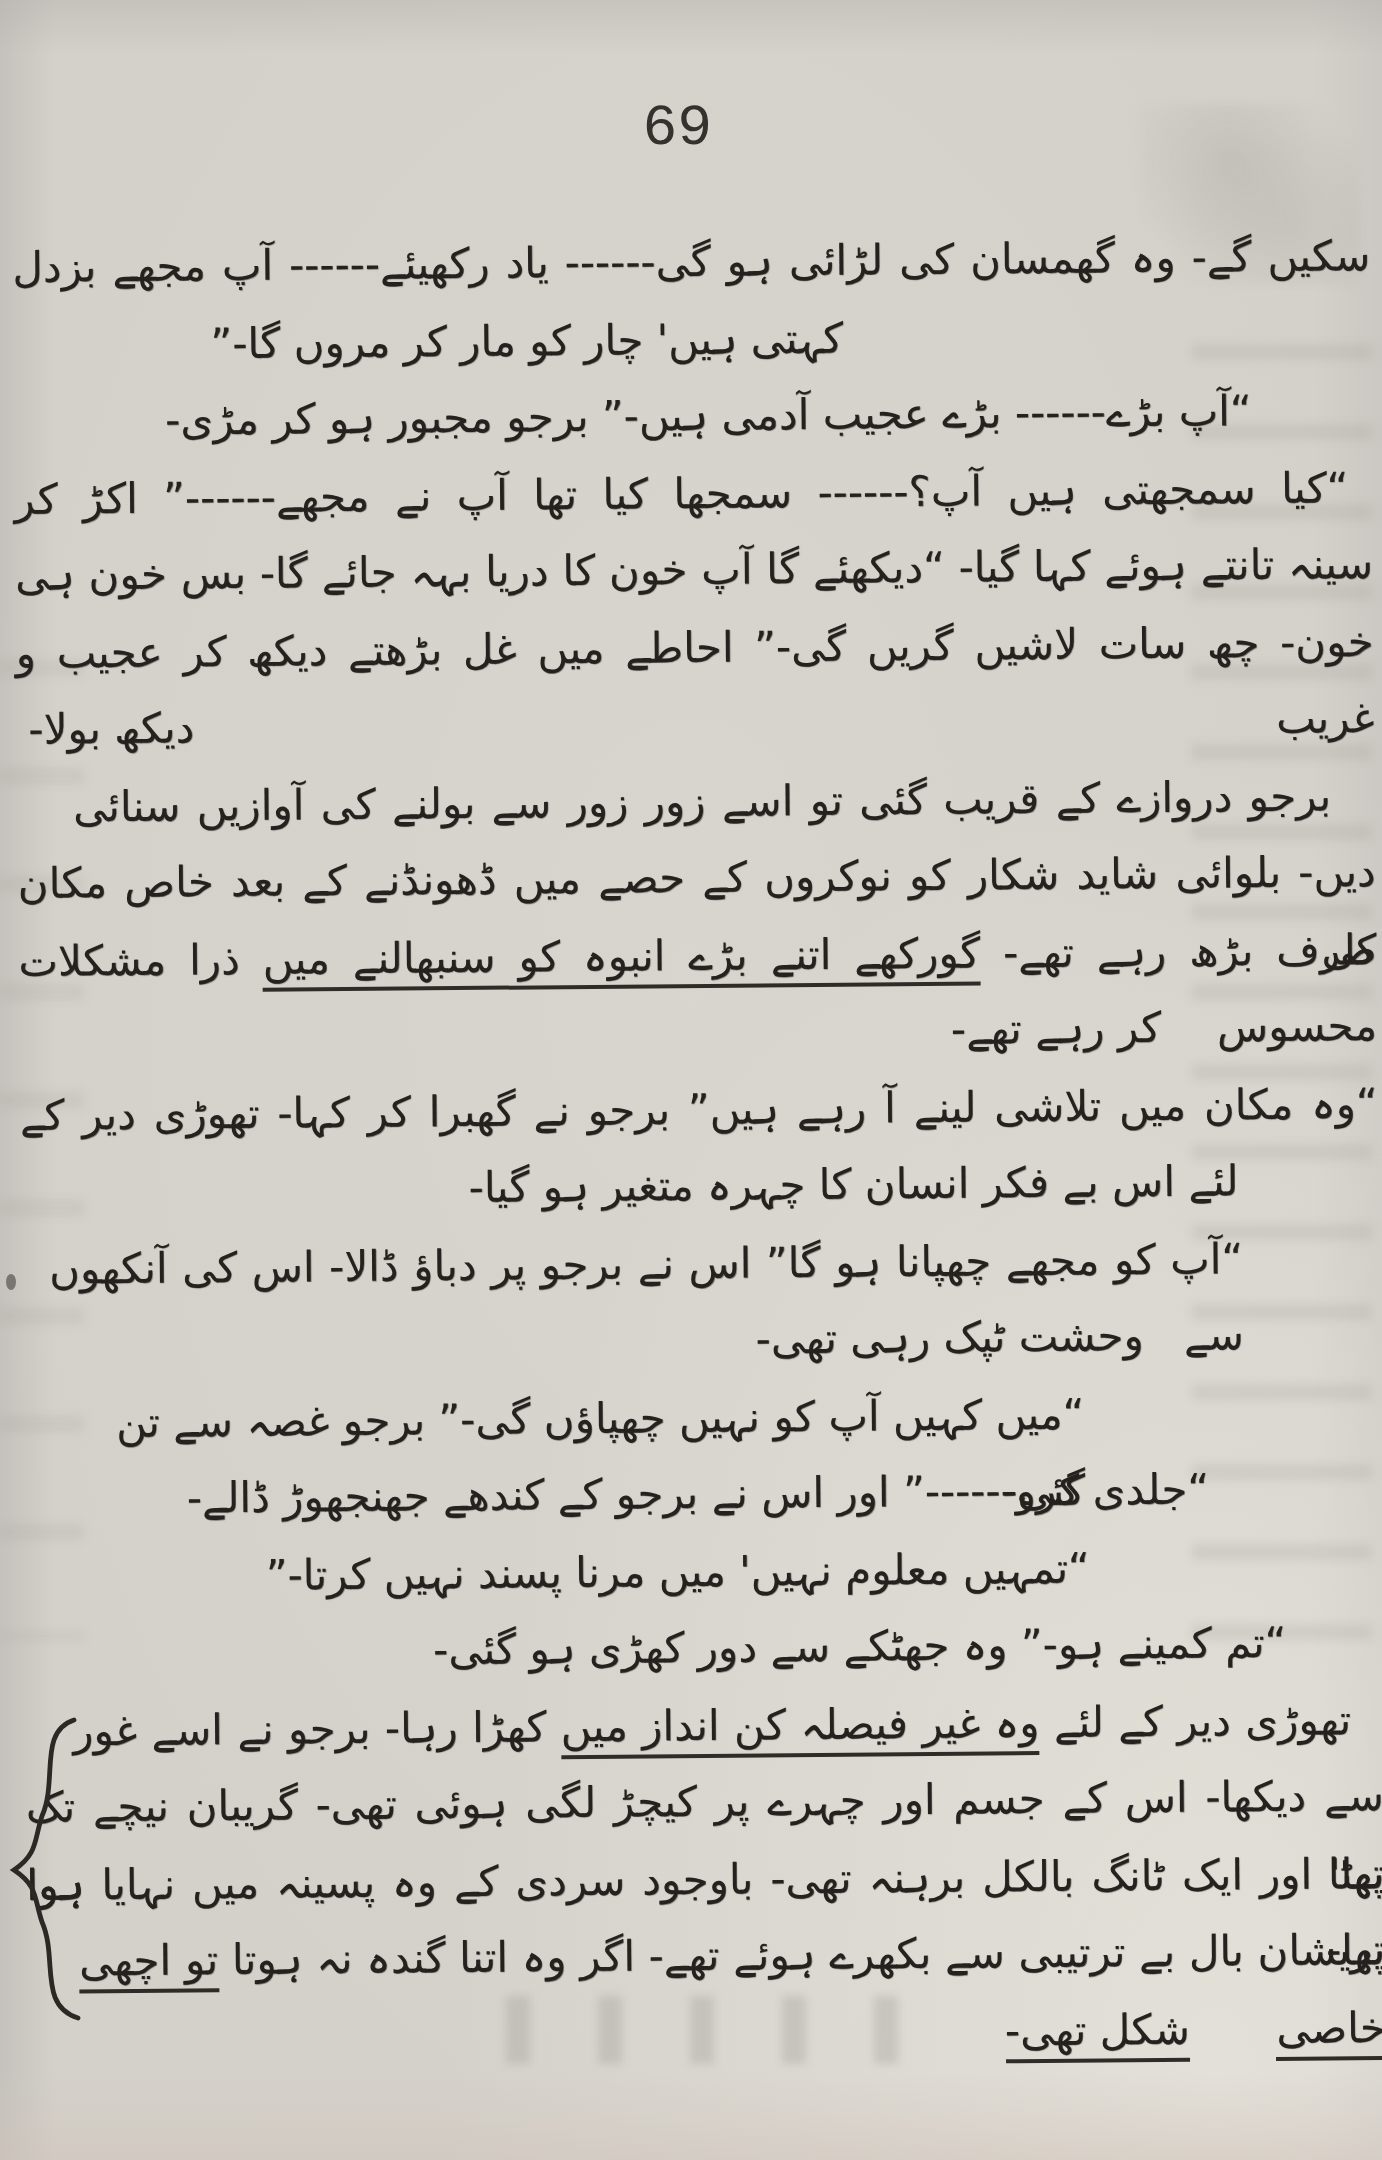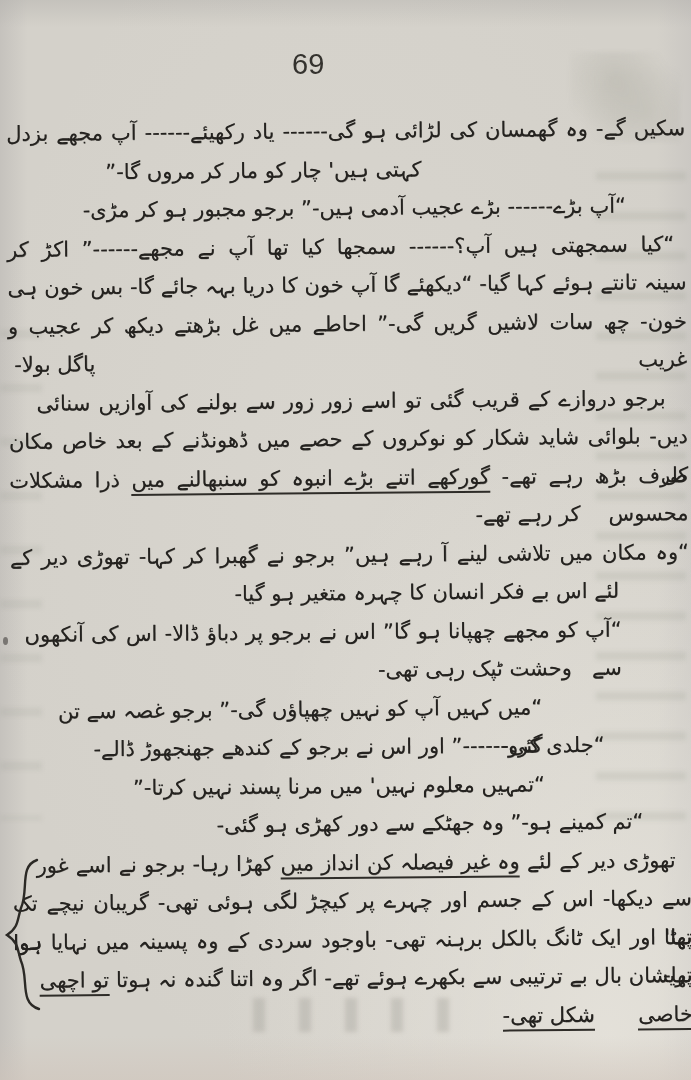--- a/index.html
+++ b/index.html
@@ -9,22 +9,22 @@
       radial-gradient(ellipse at 88% 96%, rgba(240,237,229,.55), transparent 45%),
       radial-gradient(ellipse at 50% 45%, rgba(224,221,214,.35), transparent 75%),
       linear-gradient(180deg, rgba(178,176,172,.45) 0, rgba(178,176,172,0) 2.5%),
       linear-gradient(90deg, #c5c2bd 0, #d4d1ca 4%, #d4d1ca 95%, #cbc8c3 100%),
       #d2cfc8;
     font-family:"DejaVu Sans",sans-serif;
     color:#24221f;
   }
   .page-number{
     position:absolute;left:292px;top:48px;width:64px;
-    text-align:left;
-    font-family:Liberation Sans, sans-serif;
+    text-align:right;
+    font-family:Liberation Mono, monospace;
     font-size:29px;color:#34322e;
   }
   .text-block{
     position:absolute;left:6px;top:112px;width:679px;
     direction:rtl;
     transform:rotate(-0.5deg);
     transform-origin:50% 0;
   }
   .line{
     height:38.5px;line-height:38.5px;font-size:21px;
@@ -88,21 +88,21 @@
 <div class="artifact artifact-ghost-bottom"></div>
 <div class="artifact artifact-bottom-tint"></div>
 
 <div class="text-block">
     <div class="line justify"><span>سکیں گے- وہ گھمسان کی لڑائی ہو گی------ یاد رکھیئے------ آپ مجھے بزدل</span></div>
     <div class="line right" style="padding-right: 264px;"><span>کہتی ہیں' چار کو مار کر مروں گا-”</span></div>
     <div class="line right" style="padding-right: 60px;"><span>“آپ بڑے------ بڑے عجیب آدمی ہیں-” برجو مجبور ہو کر مڑی-</span></div>
     <div class="line justify" style="padding-right: 12px;"><span>“کیا سمجھتی ہیں آپ؟------ سمجھا کیا تھا آپ نے مجھے------” اکڑ کر</span></div>
     <div class="line justify"><span>سینہ تانتے ہوئے کہا گیا- “دیکھئے گا آپ خون کا دریا بہہ جائے گا- بس خون ہی</span></div>
     <div class="line justify"><span>خون- چھ سات لاشیں گریں گی-” احاطے میں غل بڑھتے دیکھ کر عجیب و غریب</span></div>
-    <div class="line left" style="padding-left: 6px;"><span>پاگل بولا-</span></div>
+    <div class="line left" style="padding-left: 6px;"><span>دیکھ بولا-</span></div>
     <div class="line justify" style="padding-right: 22px; padding-left: 28px;"><span>برجو دروازے کے قریب گئی تو اسے زور زور سے بولنے کی آوازیں سنائی</span></div>
     <div class="line justify"><span>دیں- بلوائی شاید شکار کو نوکروں کے حصے میں ڈھونڈنے کے بعد خاص مکان کی</span></div>
     <div class="line justify"><span>طرف بڑھ رہے تھے- </span><span class="hand-underline">گورکھے اتنے بڑے انبوہ کو سنبھالنے میں</span><span> ذرا مشکلات محسوس</span></div>
     <div class="line right" style="padding-right: 108px;"><span>کر رہے تھے-</span></div>
     <div class="line justify"><span>“وہ مکان میں تلاشی لینے آ رہے ہیں” برجو نے گھبرا کر کہا- تھوڑی دیر کے</span></div>
     <div class="line right" style="padding-right: 70px;"><span>لئے اس بے فکر انسان کا چہرہ متغیر ہو گیا-</span></div>
     <div class="line justify" style="padding-right: 68px; padding-left: 14px;"><span>“آپ کو مجھے چھپانا ہو گا” اس نے برجو پر دباؤ ڈالا- اس کی آنکھوں سے</span></div>
     <div class="line right" style="padding-right: 118px;"><span>وحشت ٹپک رہی تھی-</span></div>
     <div class="line right" style="padding-right: 148px;"><span>“میں کہیں آپ کو نہیں چھپاؤں گی-” برجو غصہ سے تن گئی-</span></div>
     <div class="line right" style="padding-right: 86px;"><span>“جلدی کرو------” اور اس نے برجو کے کندھے جھنجھوڑ ڈالے-</span></div>

